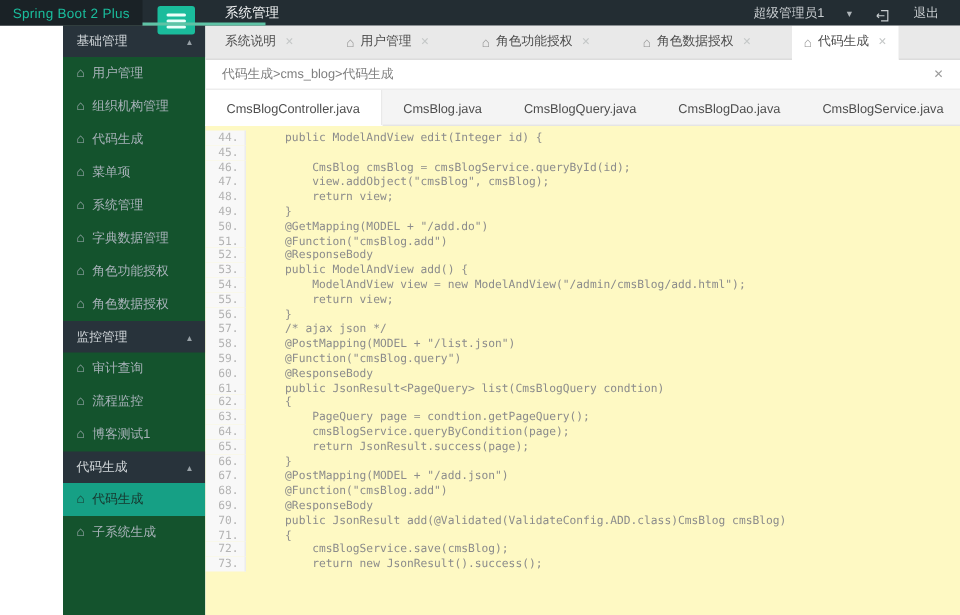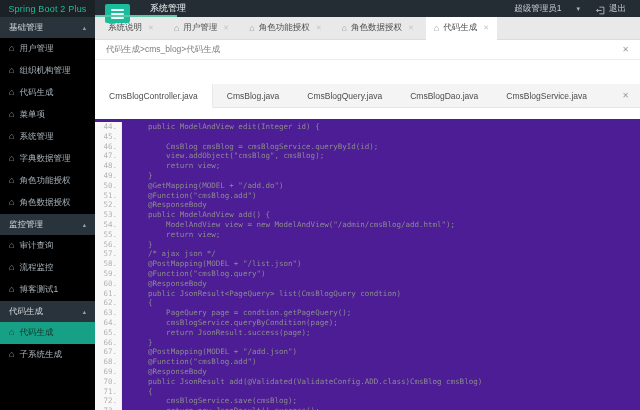--- a/index.html
+++ b/index.html
@@ -13,60 +13,60 @@
   .logo { width:95px; background:#1a2226; color:#1abc9c; display:flex; align-items:center;
           justify-content:center; font-size:9px; letter-spacing:.2px; flex-shrink:0; }
   .hamburger { width:25px; height:19px; background:#1abc9c; border-radius:2px; margin:4px 0 0 10px;
                display:flex; flex-direction:column; justify-content:center; align-items:center; gap:2px; cursor:pointer; }
   .hamburger i { display:block; width:13px; height:2px; background:#eafffa; border-radius:1px; }
   .nav-item { color:#f2f4f5; display:flex; align-items:center; padding:0 14px; margin-left:6px; cursor:pointer; }
   .nav-underline { position:absolute; left:95px; bottom:0; width:82px; height:2px; background:#5fc3a6; }
   .top-right { margin-left:auto; display:flex; align-items:center; gap:16px; padding-right:14px; color:#c9ced1; font-size:8.5px; }
   .userbox { display:flex; align-items:center; gap:15px; cursor:pointer; }
   .userbox .caret { font-size:7px; color:#aeb5b9; }
-  .logoutbox { display:flex; align-items:flex-end; gap:4px; cursor:pointer; }
+  .logoutbox { display:flex; align-items:flex-end; gap:16px; cursor:pointer; }
 
   
   .bodyrow { flex:1; display:flex; min-height:0; }
 
   
-  .sidebar { width:95px; background:#000000; flex-shrink:0; font-size:8.5px; overflow:hidden; }
+  .sidebar { width:95px; background:#14532d; flex-shrink:0; font-size:8.5px; overflow:hidden;margin-left:42px; }
   .group-header { height:21px; background:#28333b; color:#d3d8db; display:flex; align-items:center;
                   padding:0 9px; cursor:pointer; }
   .group-header .caret { margin-left:auto; font-size:6.5px; color:#97a0a6; }
   .side-item { height:22px; display:flex; align-items:center; gap:5px; padding:0 9px; color:#a8b2b9; cursor:pointer; }
   .side-item .home { font-size:9px; line-height:1; position:relative; top:-.5px; }
   .side-item.active { background:#16a085; color:#17332b; }
   .side-item.active .home { color:#17332b; }
 
   
   .main { flex:1; display:flex; flex-direction:column; min-width:0; background:#fff; }
 
   .tabstrip { height:23px; background:#e9e9e9; border-bottom:1px solid #dcdcdc; display:flex;
-              align-items:stretch; padding-left:5px; flex-shrink:0; }
+              align-items:stretch; padding-left:5px; flex-shrink:0;gap:15px; }
   .tab { display:flex; align-items:center; gap:4px; padding:0 8px; margin-right:4px; color:#4d4d4d;
          font-size:8.5px; cursor:pointer; white-space:nowrap; }
   .tab .home { color:#8f8f8f; font-size:9px; }
   .tab .close { color:#c4c7c7; font-size:7px; margin-left:2px; }
   .tab.active { background:#fff; border-bottom:1px solid #fff; margin-bottom:-1px; }
 
   .breadcrumb-bar { height:20px; background:#fff; border-bottom:1px solid #ededed; display:flex;
                     align-items:center; padding:0 11px; color:#7d7d7d; font-size:8.5px; flex-shrink:0; }
   .breadcrumb-bar .close { margin-left:auto; color:#9a9a9a; font-size:8px; cursor:pointer; }
 
   .filetabs { height:24px; background:#f4f4f4; border-bottom:1px solid #e5e5e5; display:flex;
-              align-items:stretch; flex-shrink:0;margin-top:24px; }
+              align-items:stretch; flex-shrink:0; }
   .ftab { display:flex; align-items:center; padding:0 14px; color:#4d4d4d; font-size:8.5px;
           cursor:pointer; white-space:nowrap; }
   .ftab.active { background:#fff; border-right:1px solid #e9e9e9; border-bottom:1px solid #fff; margin-bottom:-1px; }
   .filetabs .close { margin-left:auto; align-self:center; color:#9a9a9a; font-size:8px; padding-right:11px; cursor:pointer; }
 
   
-  .codearea { flex:1; overflow:hidden; padding-top:3px; background:#4c1d95;
-              font-family:"DejaVu Sans Mono", monospace; font-size:7.5px;margin-top:11px; }
+  .codearea { flex:1; overflow:hidden; padding-top:3px; background:#fef9c3;
+              font-family:"DejaVu Sans Mono", monospace; font-size:7.5px; }
   .code-row { display:flex; height:9.8px; line-height:9.8px; }
   .gutter { width:27px; flex-shrink:0; background:#f8f8f8; border-right:1px solid #ececec;
             color:#b3b3b3; text-align:right; padding-right:4px; }
   .code-text { white-space:pre; padding-left:8px; color:#8c8c8c; }
 </style>
 </head>
 <body>
 
 <div class="screen">
 

